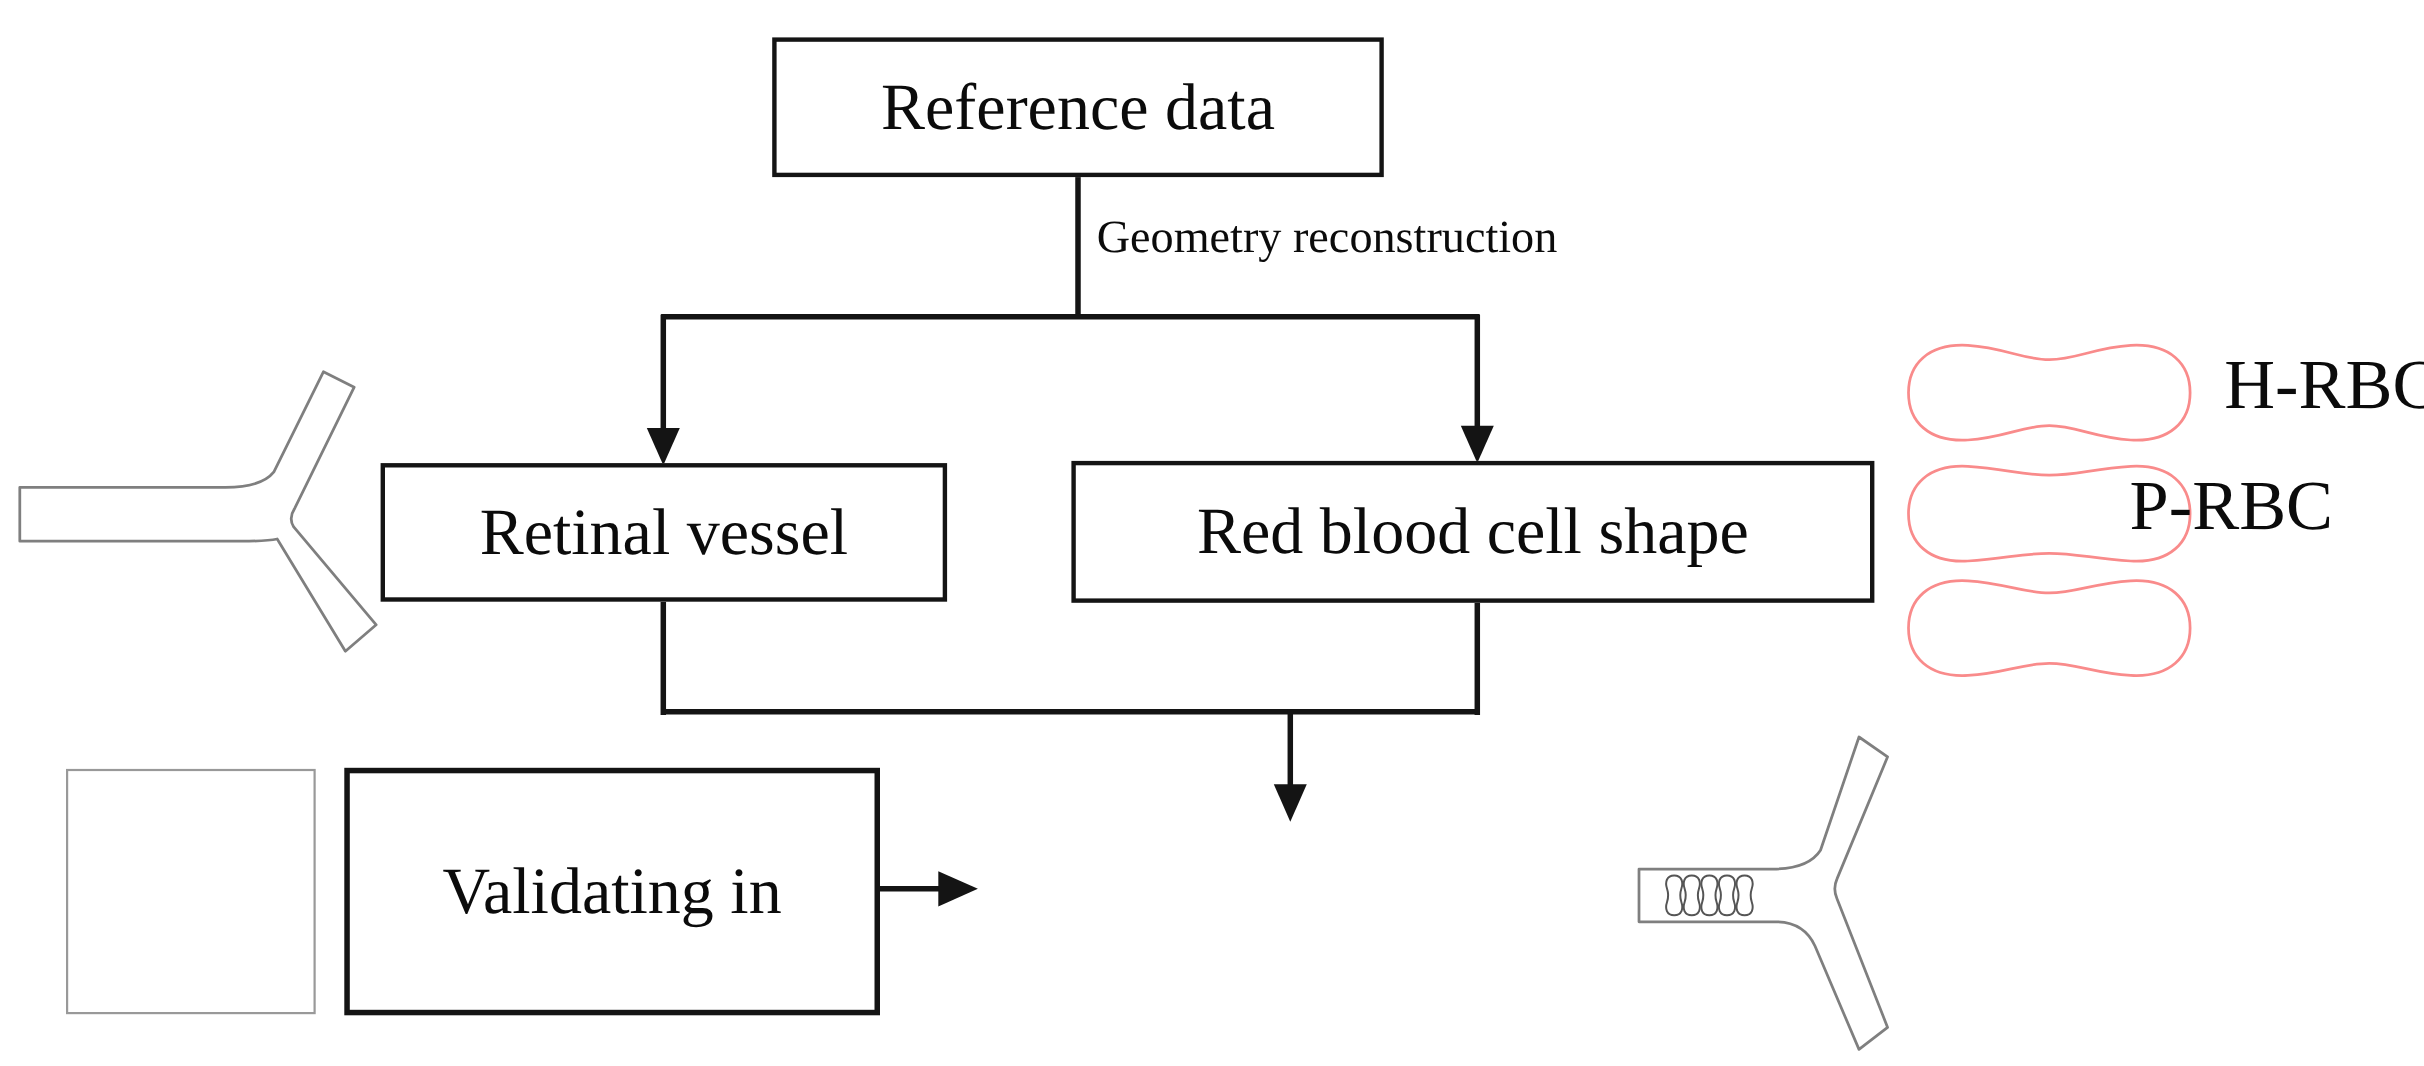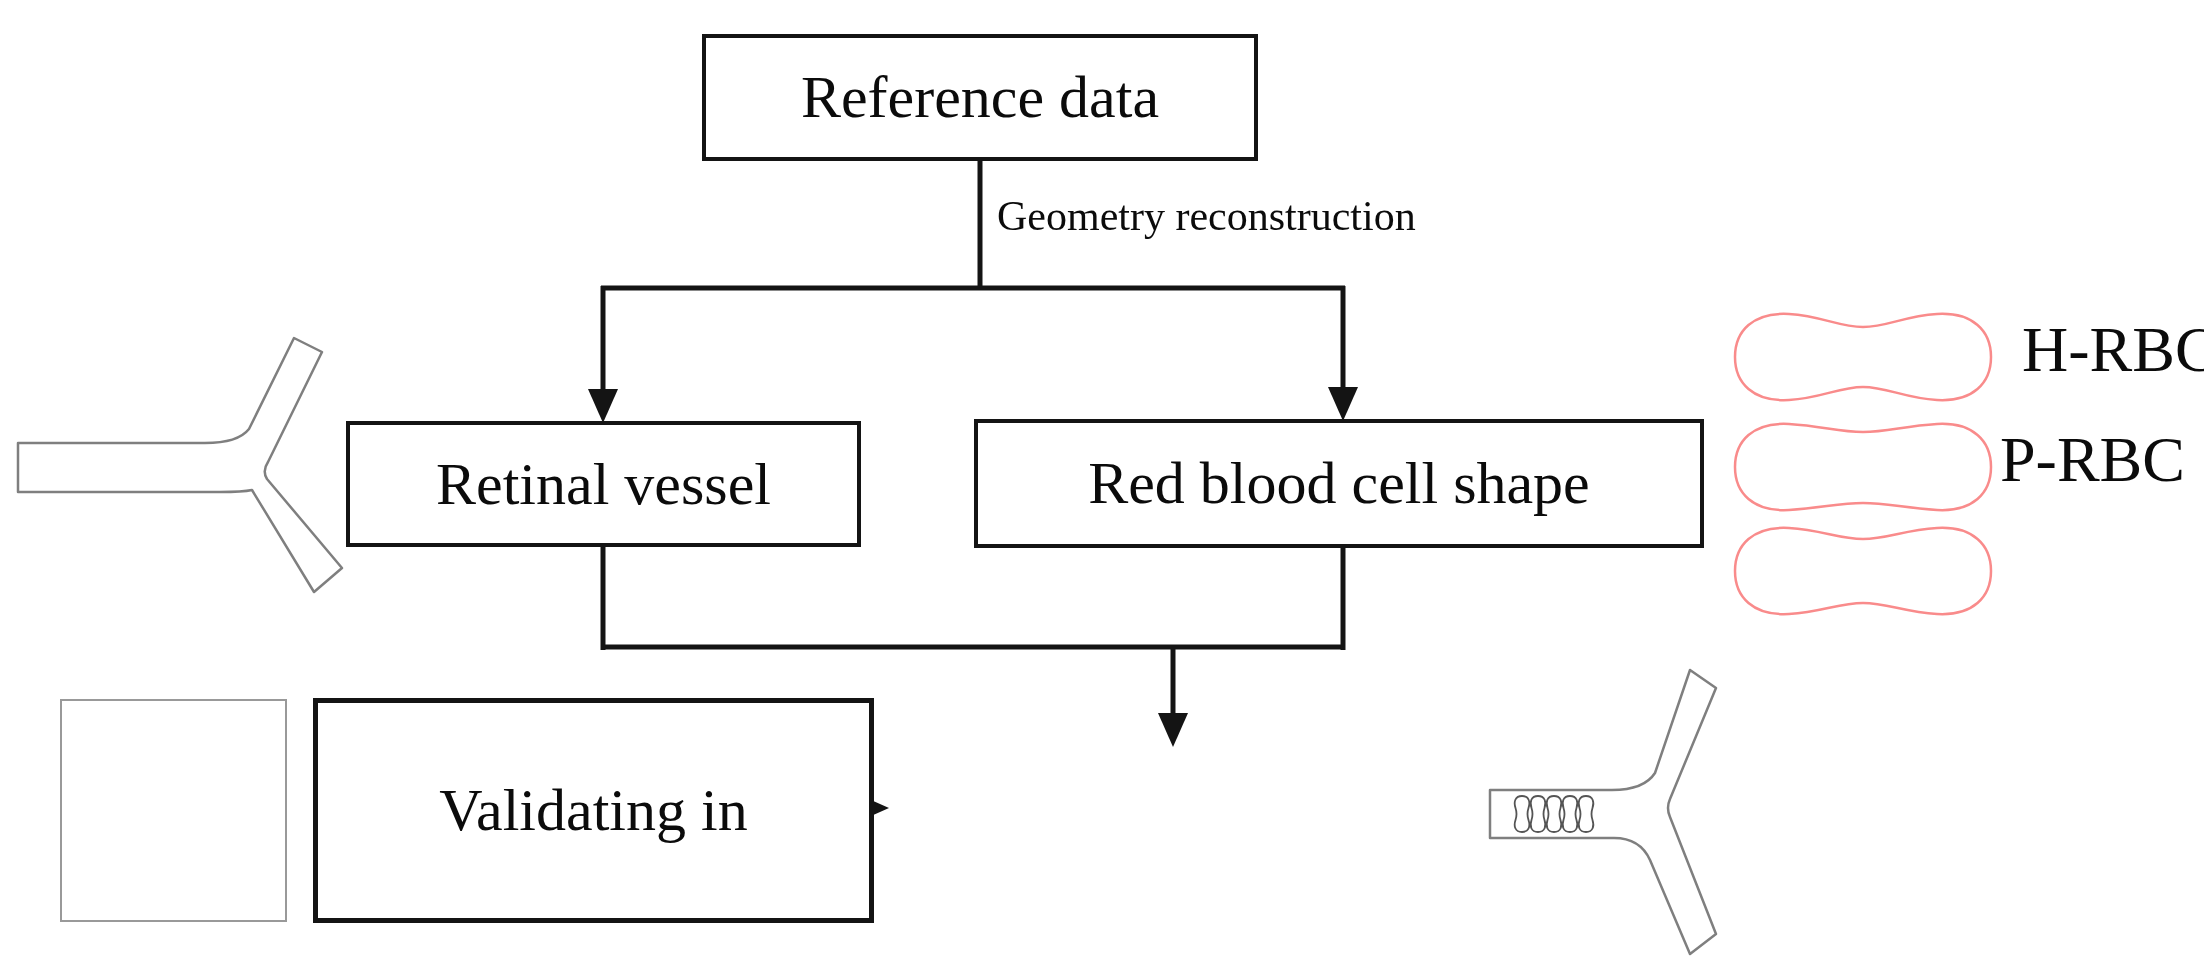--- a/index.html
+++ b/index.html
@@ -102,25 +102,25 @@
          C 1991 597 1973 616 1937 614 C 1904 612 1887 603 1863 603
          C 1839 603 1822 612 1789 614 C 1753 616 1735 597 1735 571 Z"></path>
   </svg>
 
   <div class="node" style="left:702px;top:34px;width:556px;height:127px;">Reference data</div>
 
   <div class="node" style="left:974px;top:419px;width:730px;height:129px;">Red blood cell shape</div>
 
   <div class="node" style="left:346px;top:421px;width:515px;height:126px;">Retinal vessel</div>
 
-  <div class="node thick" style="left:313px;top:698px;width:561px;height:225px;line-height:1.45;">
+  <div class="node thick" style="left:313px;top:698px;width:487px;height:225px;line-height:1.45;">
     <div>Validating in</div>
   </div>
 
 
   <div class="freelabel" style="left:997px;top:192px;">Geometry reconstruction</div>
 
   <div class="square" style="left:60px;top:699px;width:227px;height:223px;"></div>
 
   <div class="rbc-label" style="left:2022px;top:317px;">H-RBC</div>
-  <div class="rbc-label" style="left:2000px;top:427px;">P-RBC</div>
+  <div class="rbc-label" style="left:1936px;top:427px;">P-RBC</div>
 
 </div>
 
 </body></html>

